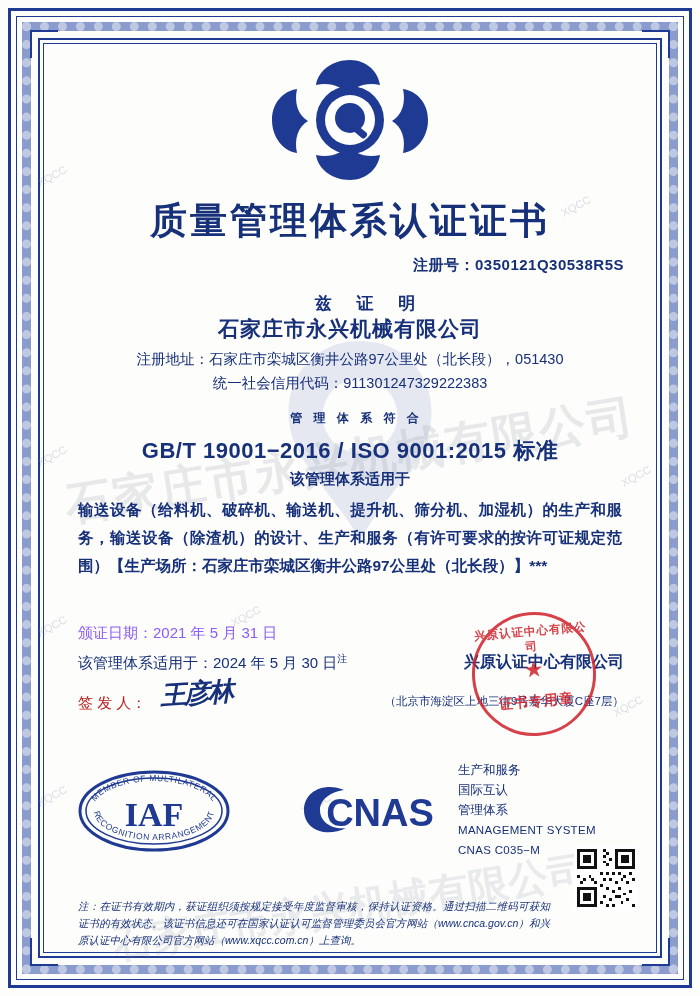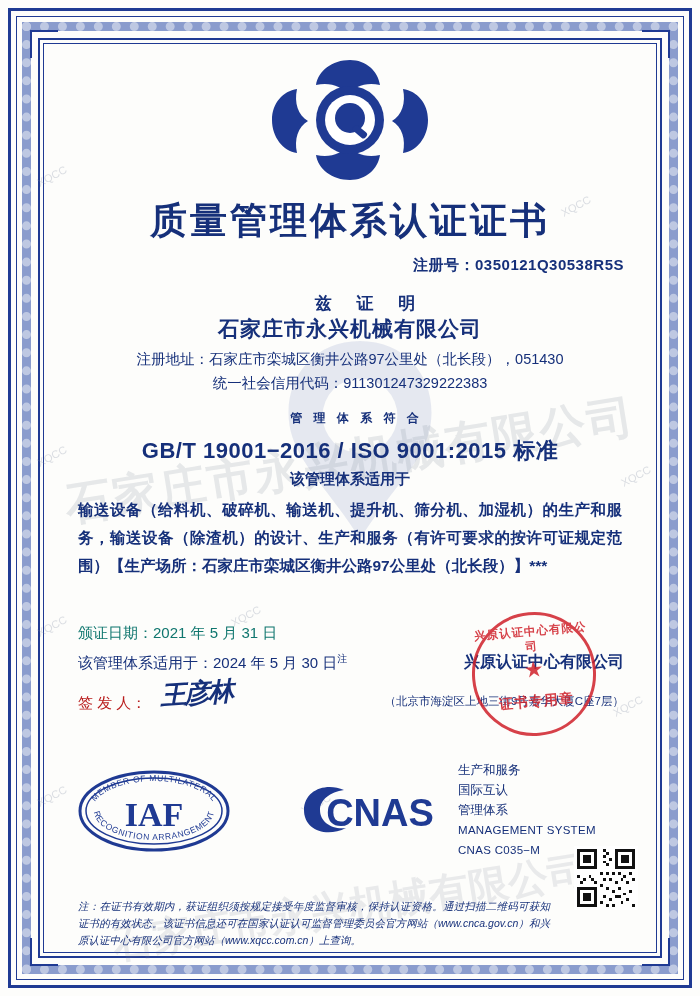--- a/index.html
+++ b/index.html
@@ -159,21 +159,21 @@
     text-align: justify;
     color: #16307a;
     font-weight: bold;
   }
 
   
   .issue-date {
     position: absolute;
     left: 78px; top: 624px;
     font-size: 15px;
-    color: #0f766e;
+    color: #8b5cf6;
   }
   .valid-date {
     position: absolute;
     left: 78px; top: 652px;
     font-size: 15px;
     color: #16307a;
   }
   .valid-date .sup { font-size: 10px; vertical-align: super; }
   .signer {
     position: absolute;

